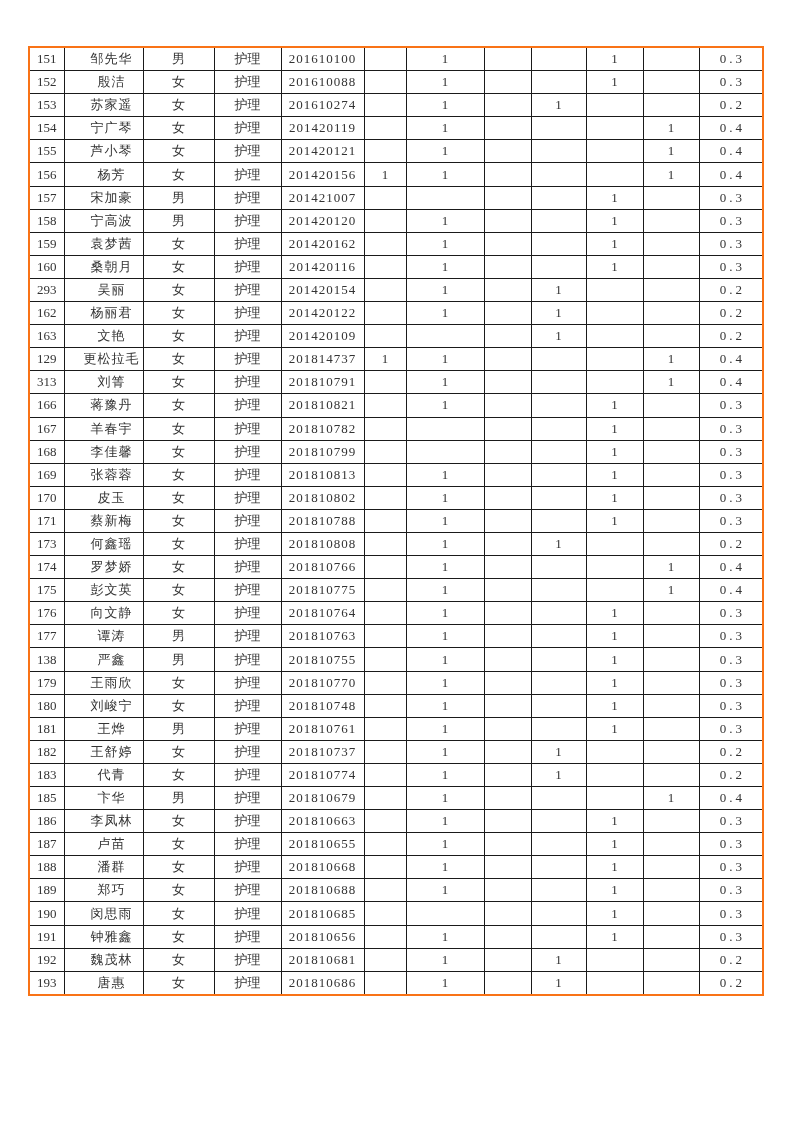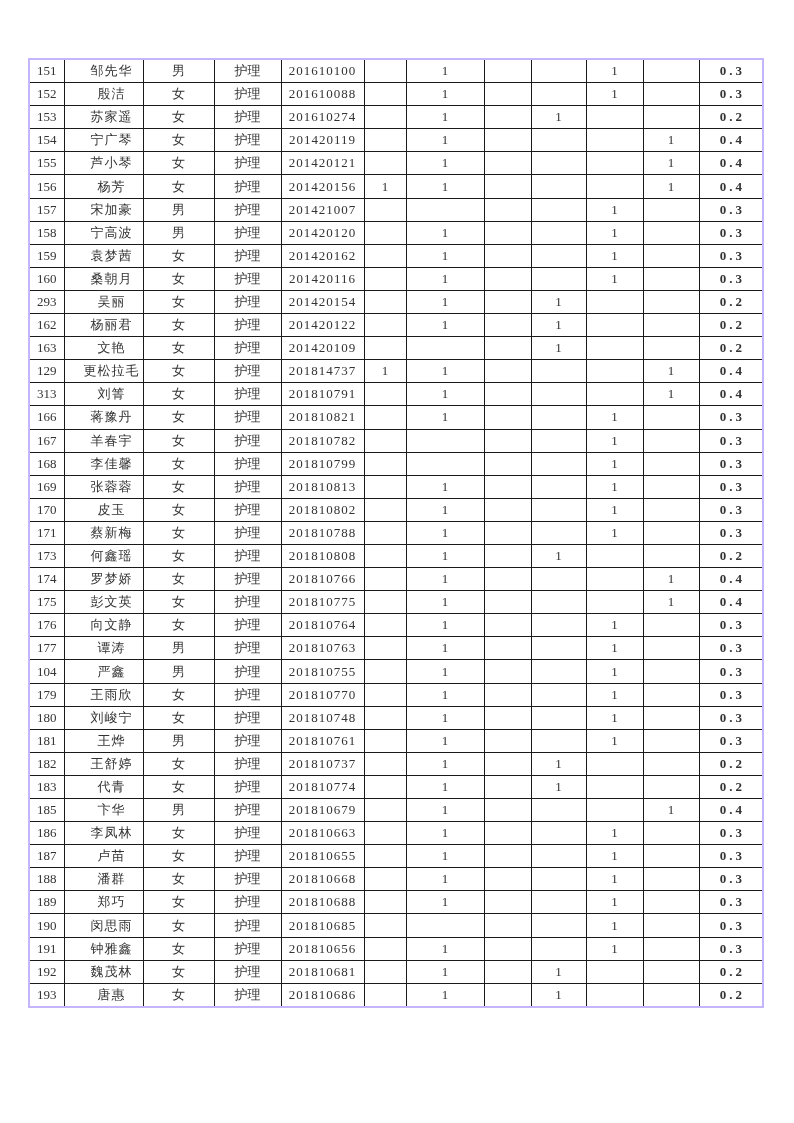--- a/index.html
+++ b/index.html
@@ -9,36 +9,35 @@
     background:#ffffff;
     font-family:"Liberation Serif","DejaVu Serif",serif;
     overflow:hidden;
   }
   table.roster{
     position:absolute;
     left:28px;top:46px;
     width:734px;height:950px;
     border-collapse:collapse;
     table-layout:fixed;
-    border:2px solid #c4b5fd;
-    margin-top:12px;
+    border:2px solid #f97316;
   }
   table.roster td{
     border:1px solid #1a1a1a;
     padding:0;
     text-align:center;
     vertical-align:middle;
     font-size:13px;
     color:#333333;
     white-space:nowrap;
     overflow:hidden;
     height:21px;
   }
   table.roster td.id{letter-spacing:1px;}
-  table.roster td.score{letter-spacing:3px;padding-left:3px;font-weight:bold;}
+  table.roster td.score{letter-spacing:3px;padding-left:3px;}
   table.roster td.name{letter-spacing:1px;padding-left:16px;}
 </style>
 </head>
 <body>
 
 <div class="page">
   <table class="roster">
     <colgroup>
       <col style="width:35px">
         <col style="width:79px">
@@ -412,21 +411,21 @@
           <td class="id">201810763</td>
           <td></td>
           <td>1</td>
           <td></td>
           <td></td>
           <td>1</td>
           <td></td>
           <td class="score">0.3</td>
         </tr>
         <tr>
-          <td>104</td>
+          <td>138</td>
           <td class="name">严鑫</td>
           <td>男</td>
           <td>护理</td>
           <td class="id">201810755</td>
           <td></td>
           <td>1</td>
           <td></td>
           <td></td>
           <td>1</td>
           <td></td>

